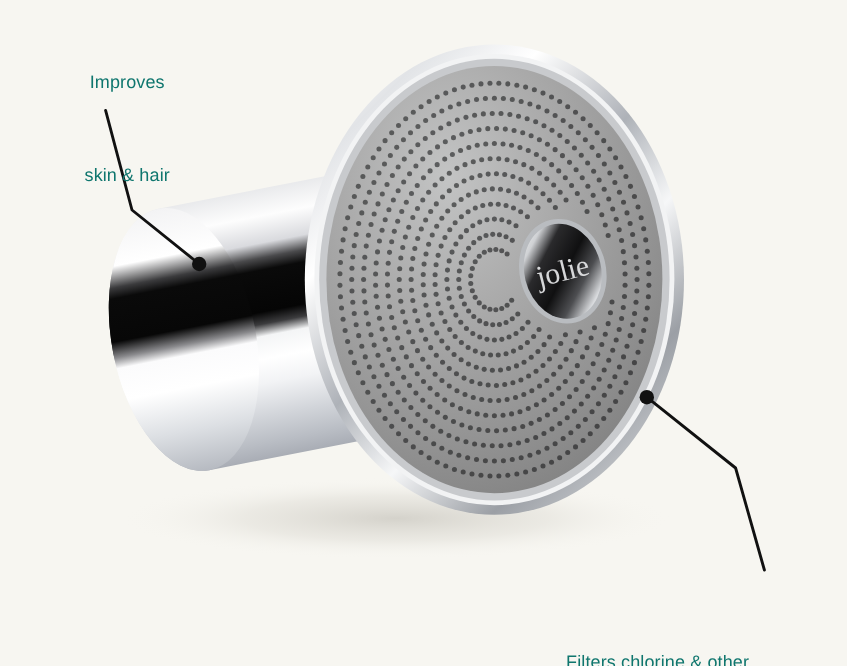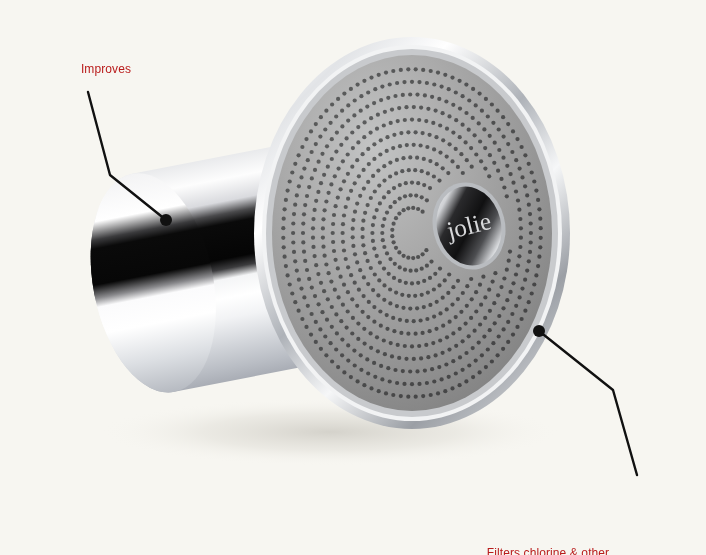--- a/index.html
+++ b/index.html
@@ -6,22 +6,22 @@
   body{
     width:706px;height:555px;
     background:#f7f6f1;
     font-family:"Liberation Sans", sans-serif;
     overflow:hidden;
     position:relative;
   }
   #stage{position:absolute;inset:0;width:706px;height:555px;}
   .ann-text{
     position:absolute;
-    color:#b91c1c;
-    font-size:12px;
+    color:#0f766e;
+    font-size:15px;
     line-height:26px;
     letter-spacing:.1px;
     white-space:pre;
     -webkit-font-smoothing:antialiased;
   }
   #label-top{left:36px;top:4px;text-align:center;width:140px;}
   #label-bottom{left:432px;top:488px;text-align:center;width:232px;}
   svg{position:absolute;left:0;top:0;}
 </style>
 </head>
@@ -861,20 +861,21 @@
     <circle cx="166" cy="220" r="6" fill="#111111"></circle>
 
     <g stroke="#111111" stroke-width="2.4" fill="none" stroke-linecap="round" stroke-linejoin="round">
       <polyline points="539,331 613,390 637,475"></polyline>
     </g>
     <circle cx="539" cy="331" r="6" fill="#111111"></circle>
   </svg>
 
   <div class="ann-text" id="label-top">
     <div>Improves</div>
+    <div>skin &amp; hair</div>
   </div>
 
   <div class="ann-text" id="label-bottom">
     <div>Filters chlorine &amp; other</div>
     
   </div>
 
 </div>
 
 </body></html>

